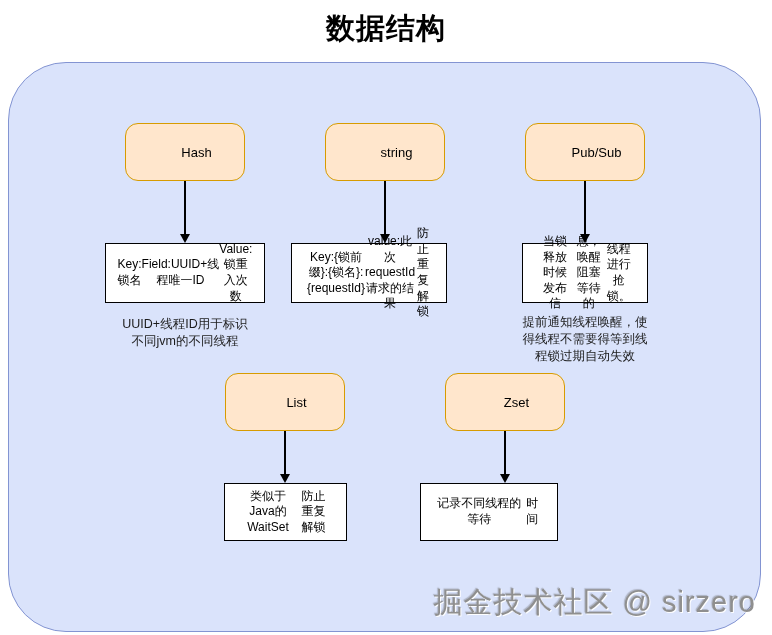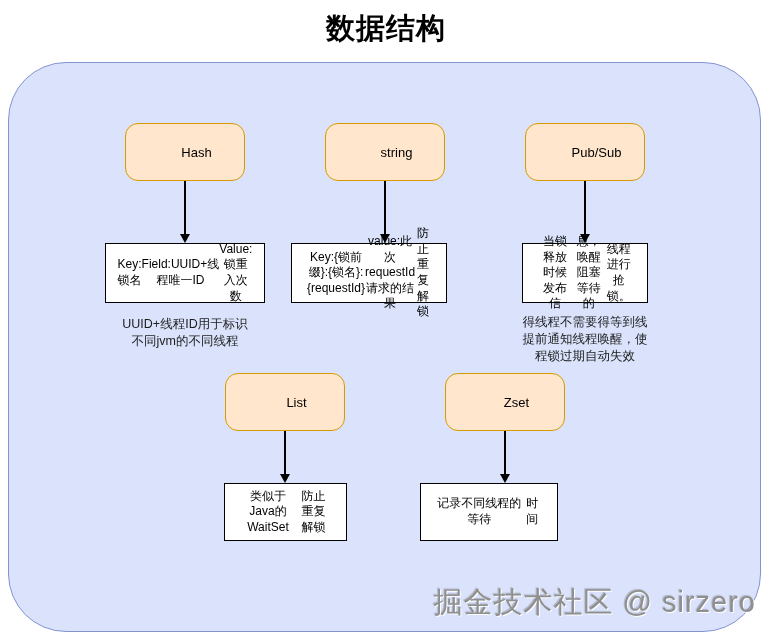--- a/index.html
+++ b/index.html
@@ -114,22 +114,22 @@
   <div class="arrow" id="arrow-pubsub">
     <div class="shaft"></div>
     <div class="head"></div>
   </div>
   <div class="detail" id="detail-pubsub">
     <div>当锁释放时候发布信</div>
     <div>息，唤醒阻塞等待的</div>
     <div>线程进行抢锁。</div>
   </div>
   <div class="caption" id="caption-pubsub">
+    <div>提前通知线程唤醒，使</div>
     <div>得线程不需要得等到线</div>
-    <div>提前通知线程唤醒，使</div>
     <div>程锁过期自动失效</div>
   </div>
 
   <div class="node" id="node-list">
     <span>List</span>
   </div>
   <div class="arrow" id="arrow-list">
     <div class="shaft"></div>
     <div class="head"></div>
   </div>

